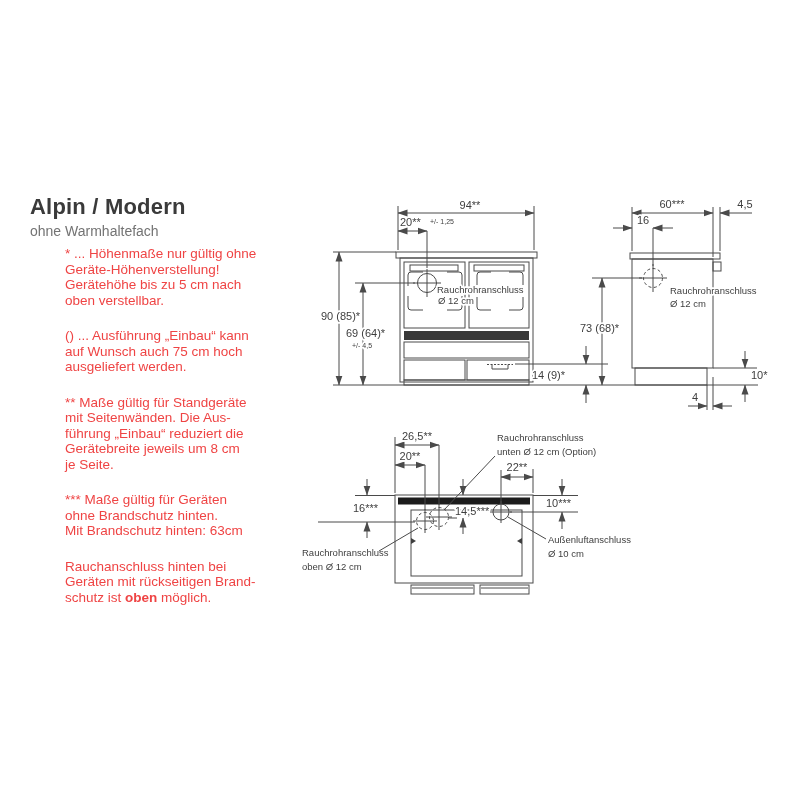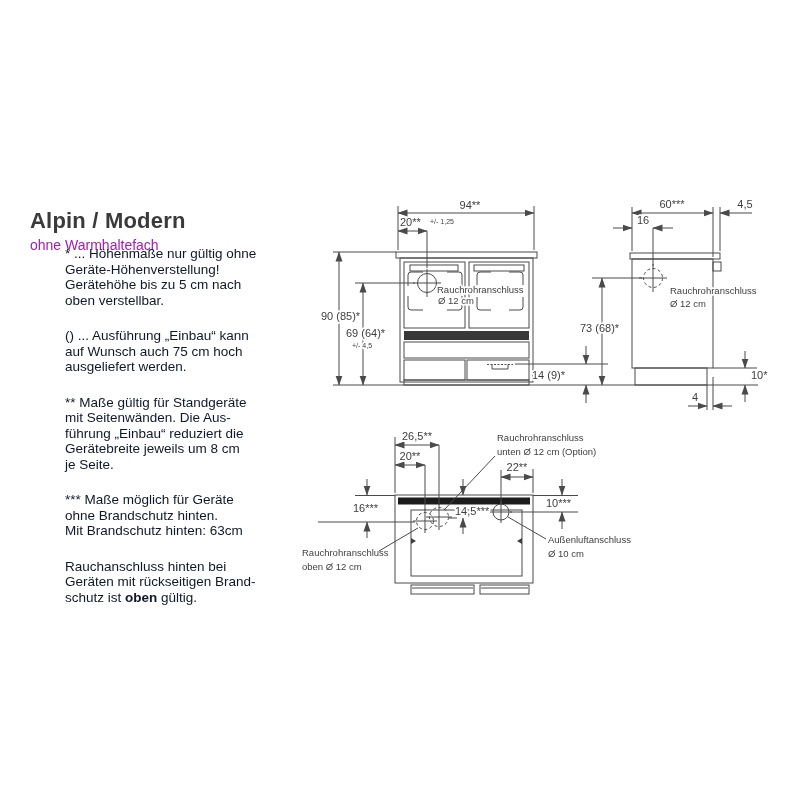--- a/index.html
+++ b/index.html
@@ -1,22 +1,22 @@
 <!DOCTYPE html>
 <html><head>
 <meta charset="utf-8">
 <style>
   html,body{margin:0;padding:0;background:#ffffff;}
   .page{position:relative;width:800px;height:800px;background:#ffffff;overflow:hidden;
         font-family:"Liberation Sans",sans-serif;color:#3e3e3e;}
-  .head{position:absolute;left:30px;top:208px;}
+  .head{position:absolute;left:30px;top:194px;}
   .title{font-size:22px;font-weight:bold;color:#3a3a3a;letter-spacing:.2px;}
-  .subtitle{font-size:14px;color:#a21caf;margin-top:3px;}
+  .subtitle{font-size:14px;color:#737373;margin-top:3px;}
   .notes{position:absolute;left:65px;top:246px;width:222px;}
-  .note{white-space:pre-line;font-size:13.5px;line-height:15.5px;color:#0f172a;margin:0 0 20px 0;}
+  .note{white-space:pre-line;font-size:13.5px;line-height:15.5px;color:#ef4444;margin:0 0 20px 0;}
   .note b{font-weight:bold;}
   svg text{font-family:"Liberation Sans",sans-serif;fill:#3e3e3e;}
   .lbl{font-size:11px;}
   .sm{font-size:7px;}
   .ann{font-size:9.5px;}
   .mid{text-anchor:middle;}
   .halo{paint-order:stroke;stroke:#ffffff;stroke-width:3.5px;stroke-linejoin:round;}
   .ln{stroke:#4a4a4a;stroke-width:1;fill:none;}
   .dsh{stroke-dasharray:3 2.5;}
   .hdl{stroke-dasharray:2 1.5;}
@@ -39,26 +39,26 @@
 Gerätehöhe bis zu 5 cm nach
 oben verstellbar.</p>
     <p class="note">() ... Ausführung „Einbau“ kann
 auf Wunsch auch 75 cm hoch
 ausgeliefert werden.</p>
     <p class="note">** Maße gültig für Standgeräte
 mit Seitenwänden. Die Aus-
 führung „Einbau“ reduziert die
 Gerätebreite jeweils um 8 cm
 je Seite.</p>
-    <p class="note">*** Maße möglich für Geräte
+    <p class="note">*** Maße gültig für Geräten
 ohne Brandschutz hinten.
 Mit Brandschutz hinten: 63cm</p>
     <p class="note"><span>Rauchanschluss hinten bei
 Geräten mit rückseitigen Brand-
-schutz ist </span><b>oben</b><span> gültig.</span></p>
+schutz ist </span><b>oben</b><span> möglich.</span></p>
   </div>
 
   <svg style="position:absolute;left:280px;top:190px;" width="520" height="470" viewBox="280 190 520 470">
     <defs>
       <marker id="aE" viewBox="0 0 10 8" markerWidth="10" markerHeight="8" refX="9.5" refY="4" orient="auto" markerUnits="userSpaceOnUse">
           <path d="M0,0.5 L10,4 L0,7.5 Z" fill="#4a4a4a"></path>
         </marker>
       <marker id="aS" viewBox="0 0 10 8" markerWidth="10" markerHeight="8" refX="0.5" refY="4" orient="auto" markerUnits="userSpaceOnUse">
           <path d="M10,0.5 L0,4 L10,7.5 Z" fill="#4a4a4a"></path>
         </marker>

